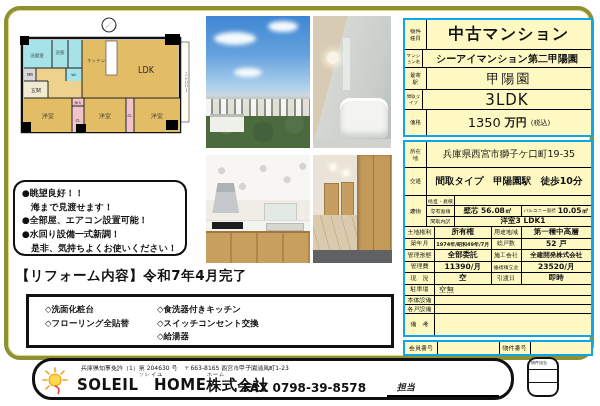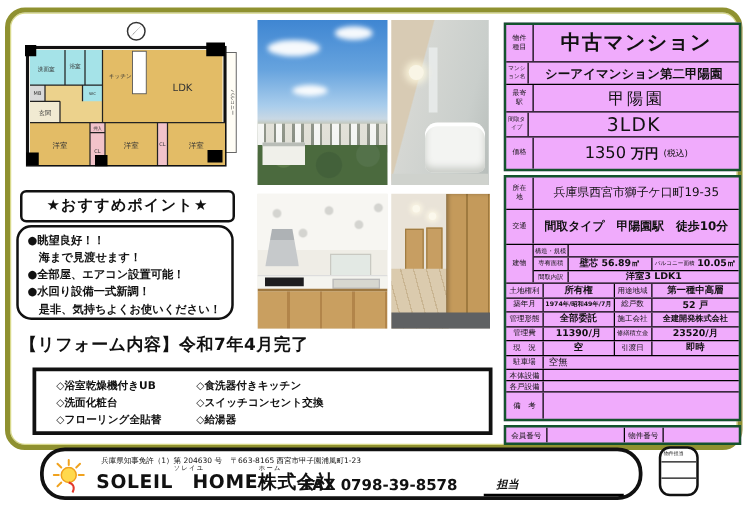--- a/index.html
+++ b/index.html
@@ -53,21 +53,21 @@
   .halldoor{position:absolute;background:#c79e62;border:1px solid #a07c42;}
   .hd1{left:14%;top:26%;width:13px;height:42px;}
   .hd2{left:36%;top:25%;width:11px;height:40px;}
   .hallfloor{position:absolute;left:0;bottom:0;width:58%;height:44%;background:repeating-linear-gradient(75deg,#dbcbae 0 9px,#c9b592 9px 10px);}
   .closet{position:absolute;right:0;top:0;width:44%;height:92%;background:repeating-linear-gradient(90deg,#c49a5b 0 16px,#9f7a3f 16px 17px);box-shadow:inset 2px 0 3px rgba(0,0,0,.25);}
   .mat{position:absolute;left:0;bottom:0;width:100%;height:12%;background:#5f6163;}
   .halllight{position:absolute;border-radius:50%;background:#fbf8ec;box-shadow:0 0 4px 2px rgba(255,250,230,.8);width:6px;height:6px;}
   .hl1{left:22%;top:8%;}.hl2{left:38%;top:14%;}
   
   .tbl{position:absolute;left:403px;top:18px;width:190px;font-size:8px;}
-  .blk{border:2px solid #14532d;background:#f0abfc;}
+  .blk{border:2px solid #0ea5e9;background:#fef9c3;}
   .blkB{margin-top:3px;}
   .blkC{margin-top:3px;}
   .trow{display:flex;align-items:stretch;overflow:hidden;box-sizing:border-box;}
   .trow + .trow{border-top:1.2px solid #000;}
   .lblV{width:15px;flex:none;border-right:1.2px solid #000;font-size:5.5px;line-height:1.25;display:flex;align-items:center;justify-content:center;text-align:center;word-break:break-all;padding:0 3px;}
   .lblV.small{font-size:4.5px;padding:0 1px;}
   .val{flex:1;display:flex;align-items:center;justify-content:center;text-align:center;overflow:hidden;}
   .v-type{font-size:16px;font-weight:bold;letter-spacing:1px;}
   .v-name{font-size:10px;font-weight:bold;}
   .v-station{font-size:13px;letter-spacing:2px;}
@@ -151,21 +151,20 @@
       <text x="40" y="108" font-size="6" text-anchor="middle">洋室</text>
       <text x="97" y="108" font-size="6" text-anchor="middle">洋室</text>
       <text x="149" y="108" font-size="6" text-anchor="middle">洋室</text>
       <text x="70" y="112" font-size="4" text-anchor="middle">CL</text>
       <text x="122" y="107" font-size="4" text-anchor="middle">CL</text>
       <text x="70" y="94" font-size="3.5" text-anchor="middle">押入</text>
       <text x="177" y="72" font-size="4" text-anchor="middle" transform="rotate(90 177 72)">バルコニー</text>
     </g>
   </svg>
 
-  <div class="pts-head">★おすすめポイント★</div>
   <div class="pts-body">
     <div>●眺望良好！！</div>
     <div>　海まで見渡せます！</div>
     <div>●全部屋、エアコン設置可能！</div>
     <div>●水回り設備一式新調！</div>
     <div>　是非、気持ちよくお使いください！</div>
   </div>
 
   <div class="photo ph-view">
     <div class="cloud cl1"></div>
@@ -196,21 +195,20 @@
     <div class="halldoor hd1"></div>
     <div class="halldoor hd2"></div>
     <div class="hallfloor"></div>
     <div class="closet"></div>
     <div class="mat"></div>
   </div>
 
   <div class="reform-head">【リフォーム内容】令和7年4月完了</div>
   <div class="reform-box">
     <div class="reform-col1">
-      <div>◇浴室乾燥機付きUB</div>
       <div>◇洗面化粧台</div>
       <div>◇フローリング全貼替</div>
     </div>
     <div class="reform-col3">
       <div>◇食洗器付きキッチン</div>
       <div>◇スイッチコンセント交換</div>
       <div>◇給湯器</div>
     </div>
   </div>
 
@@ -253,21 +251,21 @@
       </div>
       <div class="trow" style="height:31px">
         <div class="lblV">建物</div>
         <div class="bldcol">
           <div class="srow">
             <div class="slbl">構造・規模</div>
           </div>
           <div class="srow">
             <div class="slbl">専有面積</div>
             <div class="sval">
-              <span>壁芯 56.89㎡</span>
+              <span>壁芯 56.08㎡</span>
             </div>
             <div class="minicell">
               <span class="tiny">バルコニー面積</span>
               <span style="font-size:7.5px;font-weight:bold">10.05㎡</span>
             </div>
           </div>
           <div class="srow">
             <div class="slbl">間取内訳</div>
             <div class="sval">
               <span>洋室3 LDK1</span>

